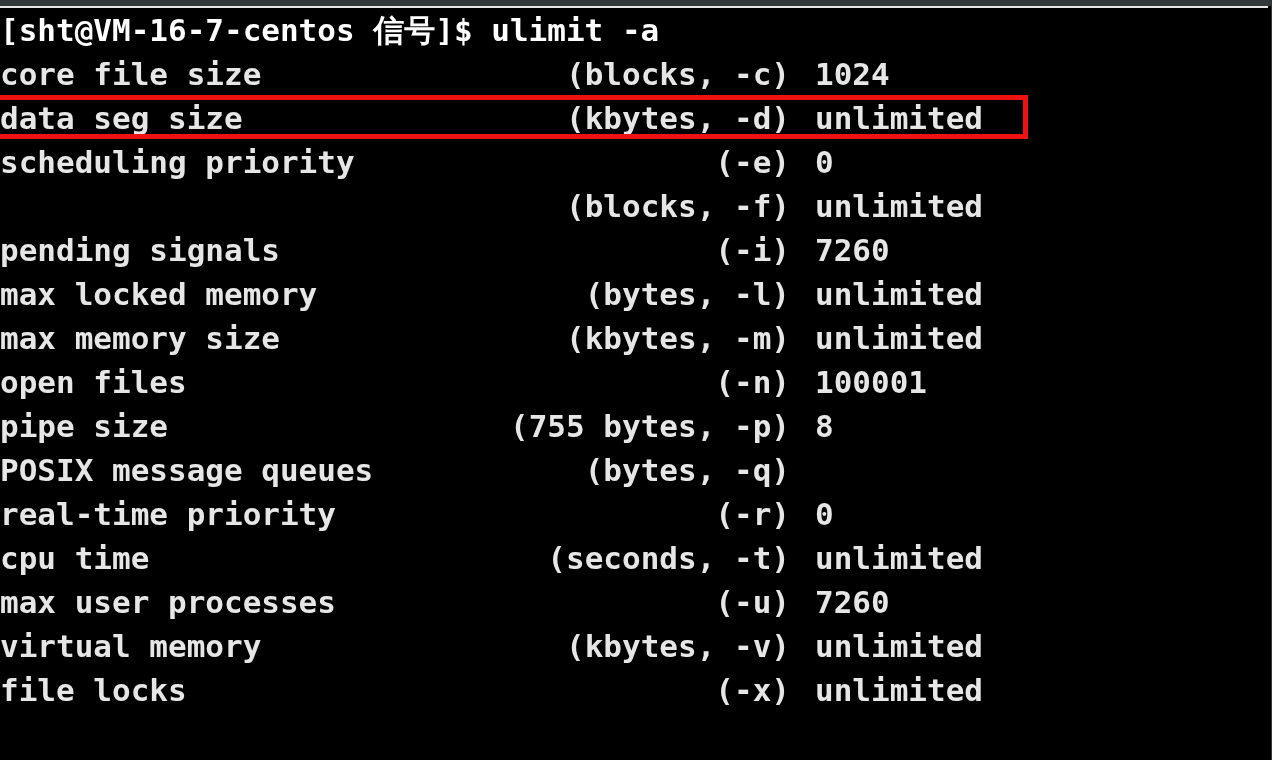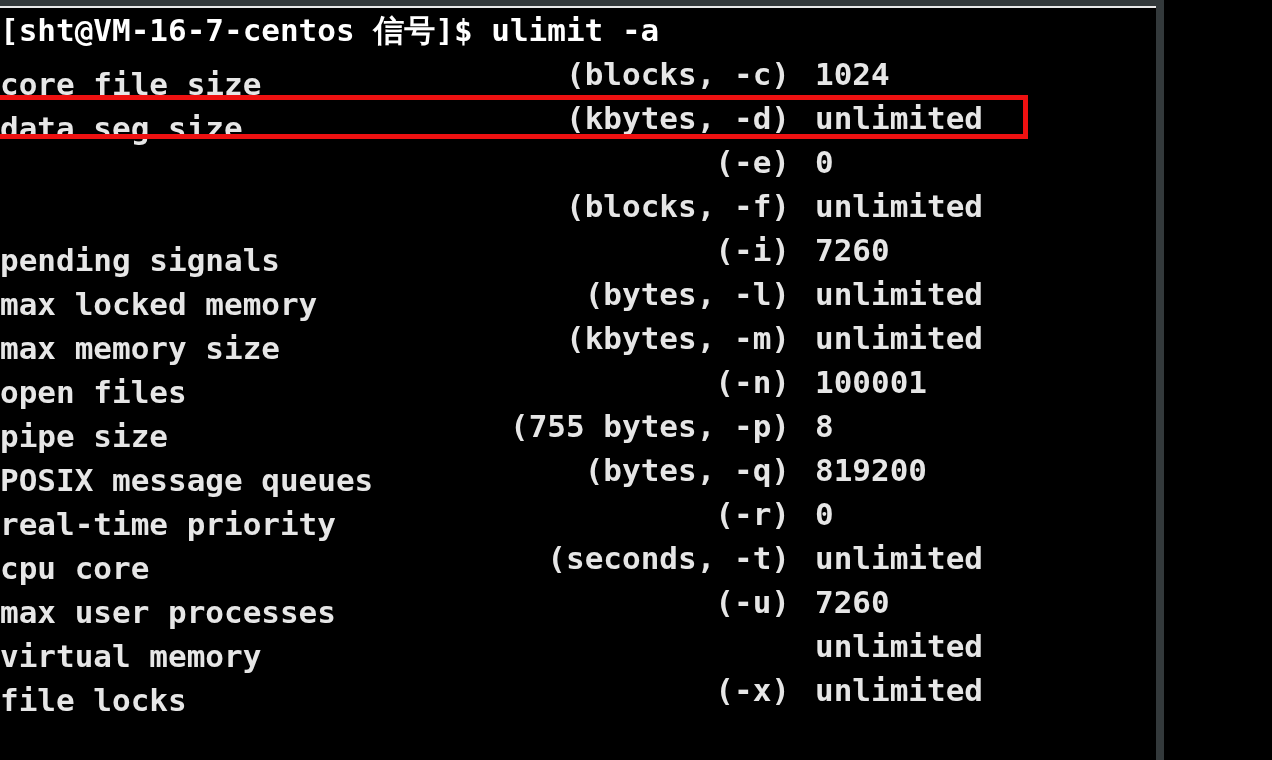--- a/index.html
+++ b/index.html
@@ -10,25 +10,25 @@
   body {
     width: 1272px;
     height: 760px;
     overflow: hidden;
     font-family: "DejaVu Sans Mono", "Liberation Mono", monospace;
   }
 
   
   #terminal-window {
     position: relative;
-    width: 1164px;
+    width: 1272px;
     height: 760px;
     background: #000000;
     box-sizing: border-box;
-    border-right: 8px solid #fde047;
+    border-right: 1px solid #fde047;
     overflow: hidden;
   }
   #titlebar-strip {
     position: absolute;
     top: 0; left: 0;
     width: 1272px;
     height: 6px;
     background: #33393b;
   }
   #titlebar-divider {
@@ -77,21 +77,20 @@
     line-height: 44px;
     font-size: 31px;
     font-weight: bold;
     color: #e6e6e6;
     white-space: pre;
   }
   .lim-name {
     position: absolute;
     left: 0px;
     top: 0;
-    margin-top: 10px;
   }
   .lim-unit {
     position: absolute;
     left: 0px;
     top: 0;
     width: 790px;
     text-align: right;
   }
   .lim-value {
     position: absolute;
@@ -120,31 +119,31 @@
   <div id="titlebar-strip" style="background: rgb(51, 57, 59);"></div>
   <div id="titlebar-divider"></div>
 
   <div id="terminal-screen" style="background: rgb(0, 0, 0);">
 
     <div id="prompt-line" class="term-line"><span class="prompt-text">[sht@VM-16-7-centos 信号]$ </span><span class="cmd-text">ulimit -a</span></div>
 
     <div id="limits-table">
         <div class="limit-row"><span class="lim-name">core file size</span><span class="lim-unit">(blocks, -c)</span><span class="lim-value">1024</span></div>
         <div class="limit-row"><span class="lim-name">data seg size</span><span class="lim-unit">(kbytes, -d)</span><span class="lim-value">unlimited</span></div>
-        <div class="limit-row"><span class="lim-unit">(-e)</span><span class="lim-value">0</span></div>
+        <div class="limit-row"><span class="lim-name">scheduling priority</span><span class="lim-unit">(-e)</span><span class="lim-value">0</span></div>
         <div class="limit-row"><span class="lim-unit">(blocks, -f)</span><span class="lim-value">unlimited</span></div>
         <div class="limit-row"><span class="lim-name">pending signals</span><span class="lim-unit">(-i)</span><span class="lim-value">7260</span></div>
         <div class="limit-row"><span class="lim-name">max locked memory</span><span class="lim-unit">(bytes, -l)</span><span class="lim-value">unlimited</span></div>
         <div class="limit-row"><span class="lim-name">max memory size</span><span class="lim-unit">(kbytes, -m)</span><span class="lim-value">unlimited</span></div>
         <div class="limit-row"><span class="lim-name">open files</span><span class="lim-unit">(-n)</span><span class="lim-value">100001</span></div>
         <div class="limit-row"><span class="lim-name">pipe size</span><span class="lim-unit">(755 bytes, -p)</span><span class="lim-value">8</span></div>
-        <div class="limit-row"><span class="lim-name">POSIX message queues</span><span class="lim-unit">(bytes, -q)</span><span class="lim-value">819200</span></div>
+        <div class="limit-row"><span class="lim-name">POSIX message queues</span><span class="lim-unit">(bytes, -q)</span></div>
         <div class="limit-row"><span class="lim-name">real-time priority</span><span class="lim-unit">(-r)</span><span class="lim-value">0</span></div>
-        <div class="limit-row"><span class="lim-name">cpu core</span><span class="lim-unit">(seconds, -t)</span><span class="lim-value">unlimited</span></div>
+        <div class="limit-row"><span class="lim-name">cpu time</span><span class="lim-unit">(seconds, -t)</span><span class="lim-value">unlimited</span></div>
         <div class="limit-row"><span class="lim-name">max user processes</span><span class="lim-unit">(-u)</span><span class="lim-value">7260</span></div>
-        <div class="limit-row"><span class="lim-name">virtual memory</span><span class="lim-value">unlimited</span></div>
+        <div class="limit-row"><span class="lim-name">virtual memory</span><span class="lim-unit">(kbytes, -v)</span><span class="lim-value">unlimited</span></div>
         <div class="limit-row"><span class="lim-name">file locks</span><span class="lim-unit">(-x)</span><span class="lim-value">unlimited</span></div>
       </div>
 
     <div id="highlight-box" style="border-color: rgb(238, 17, 17); top: 87px;"></div>
 
   </div>
 </div>
 
 </body></html>

